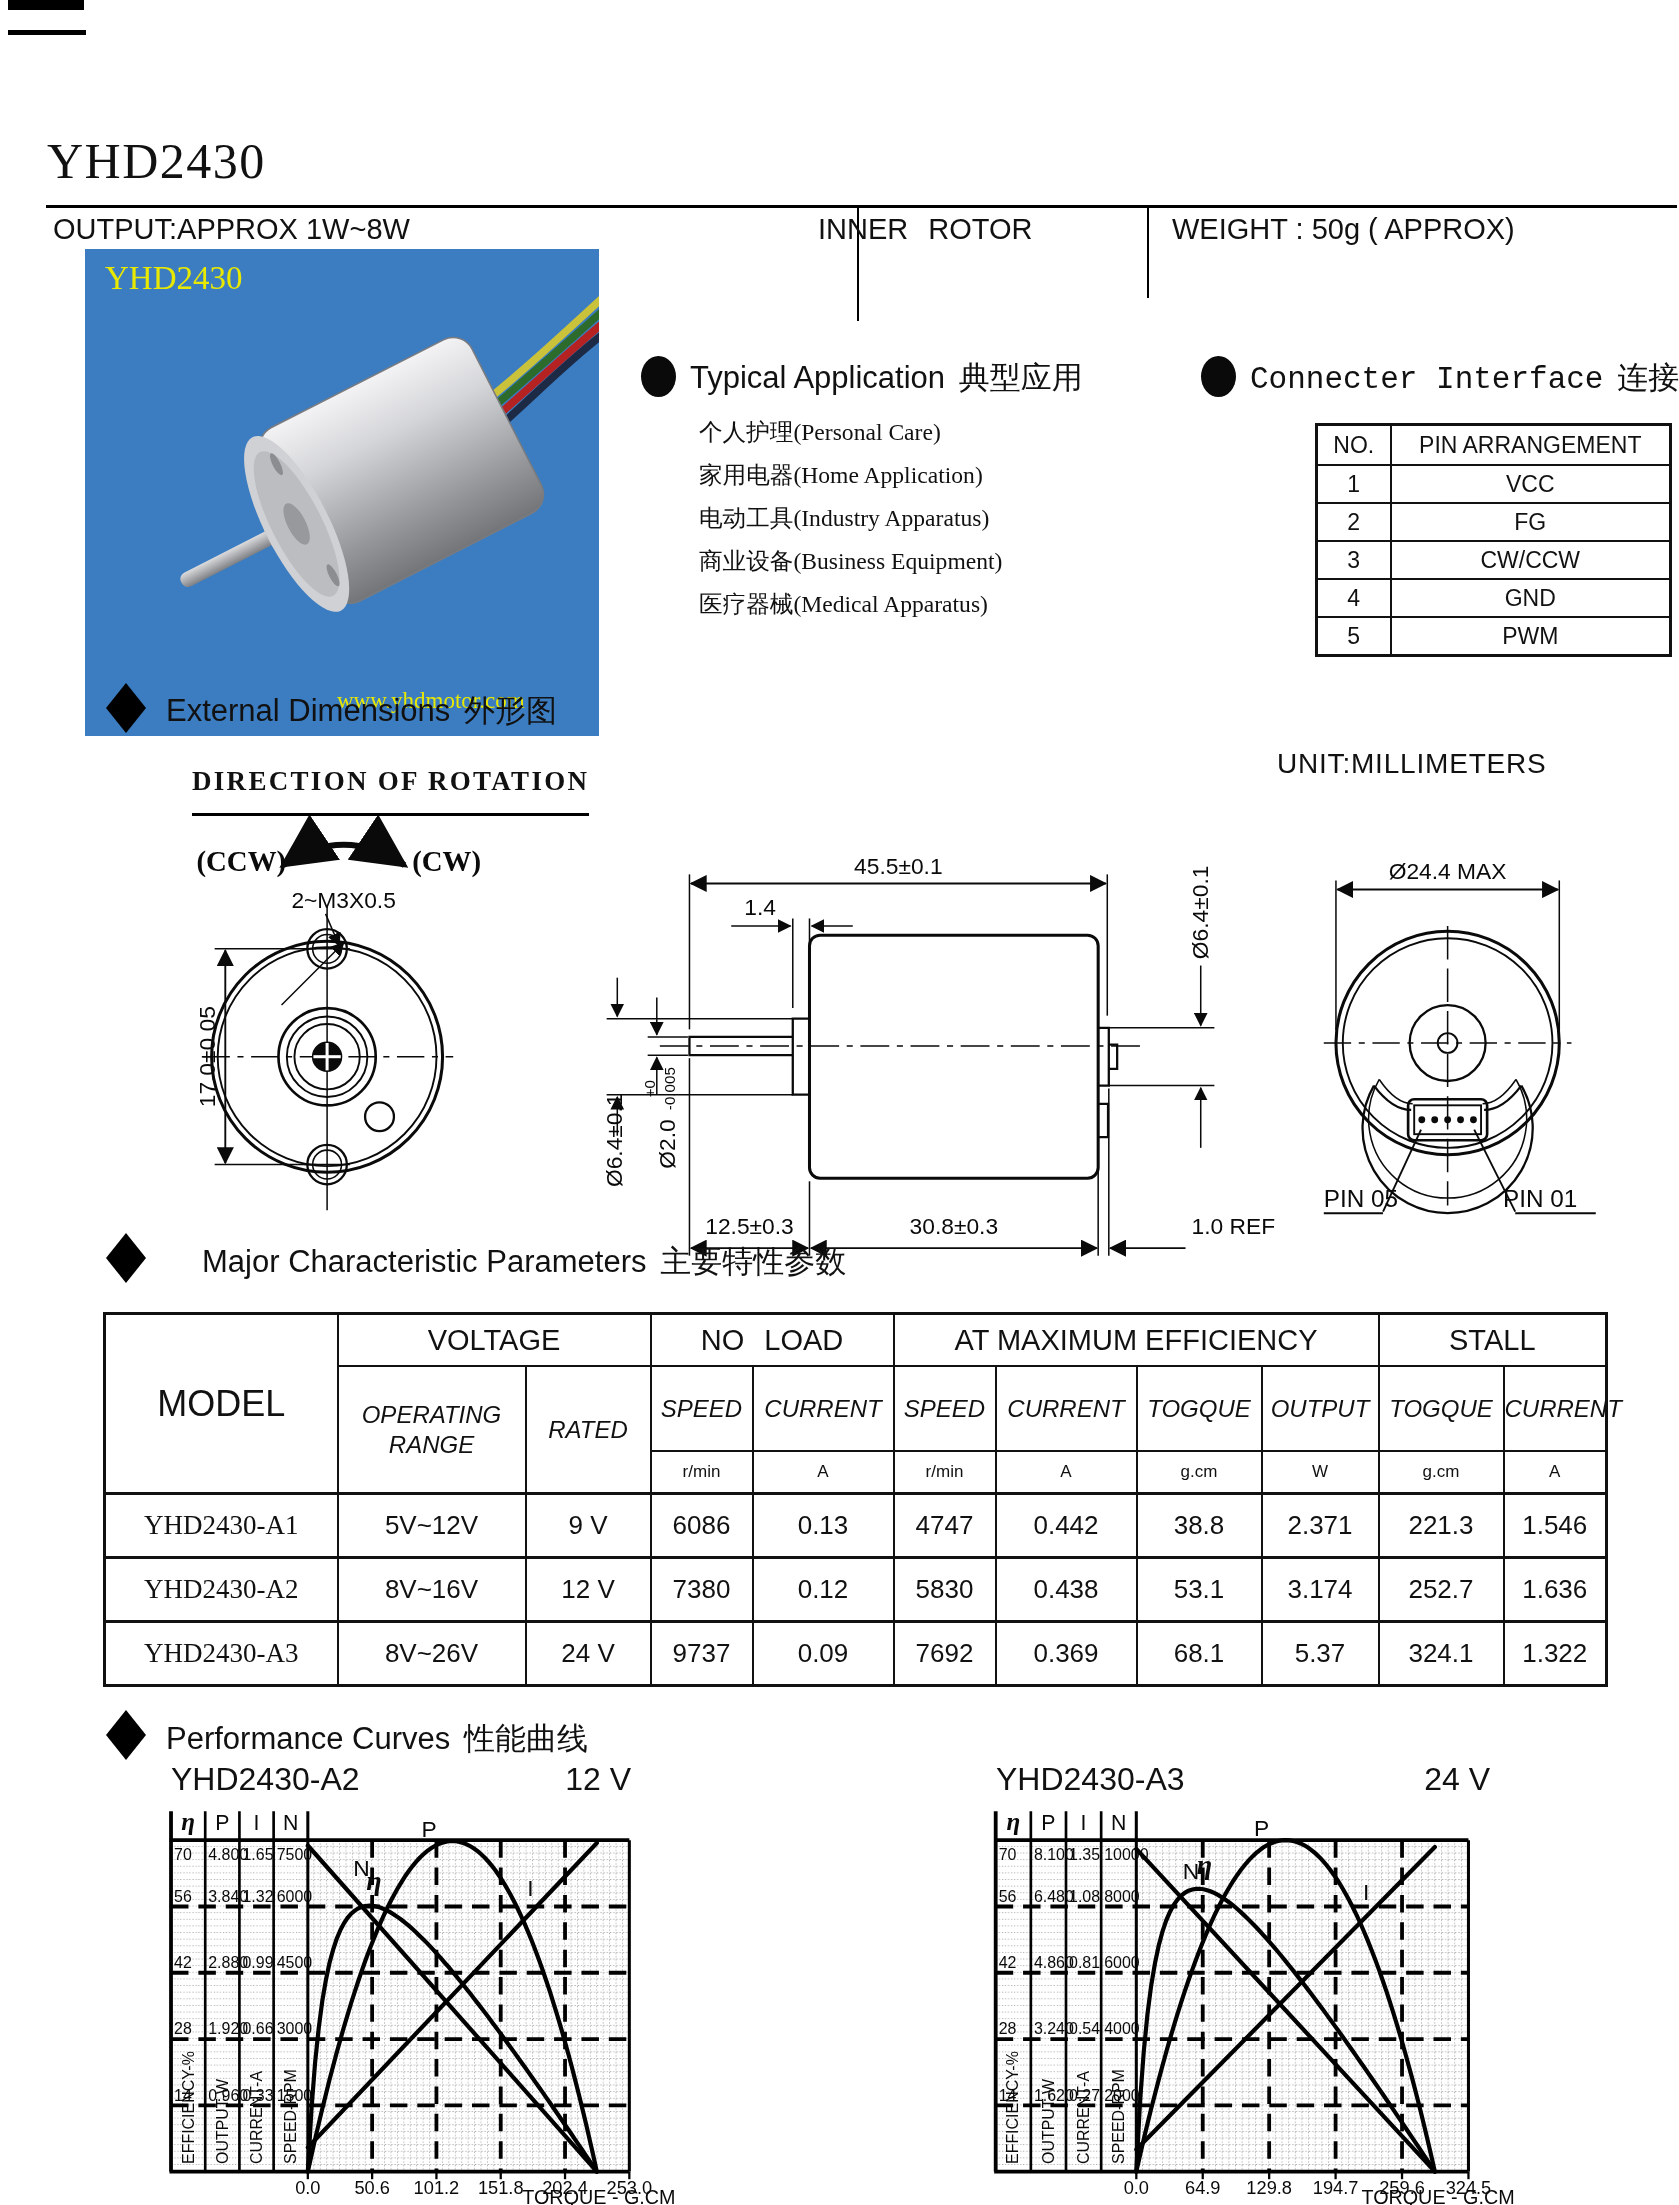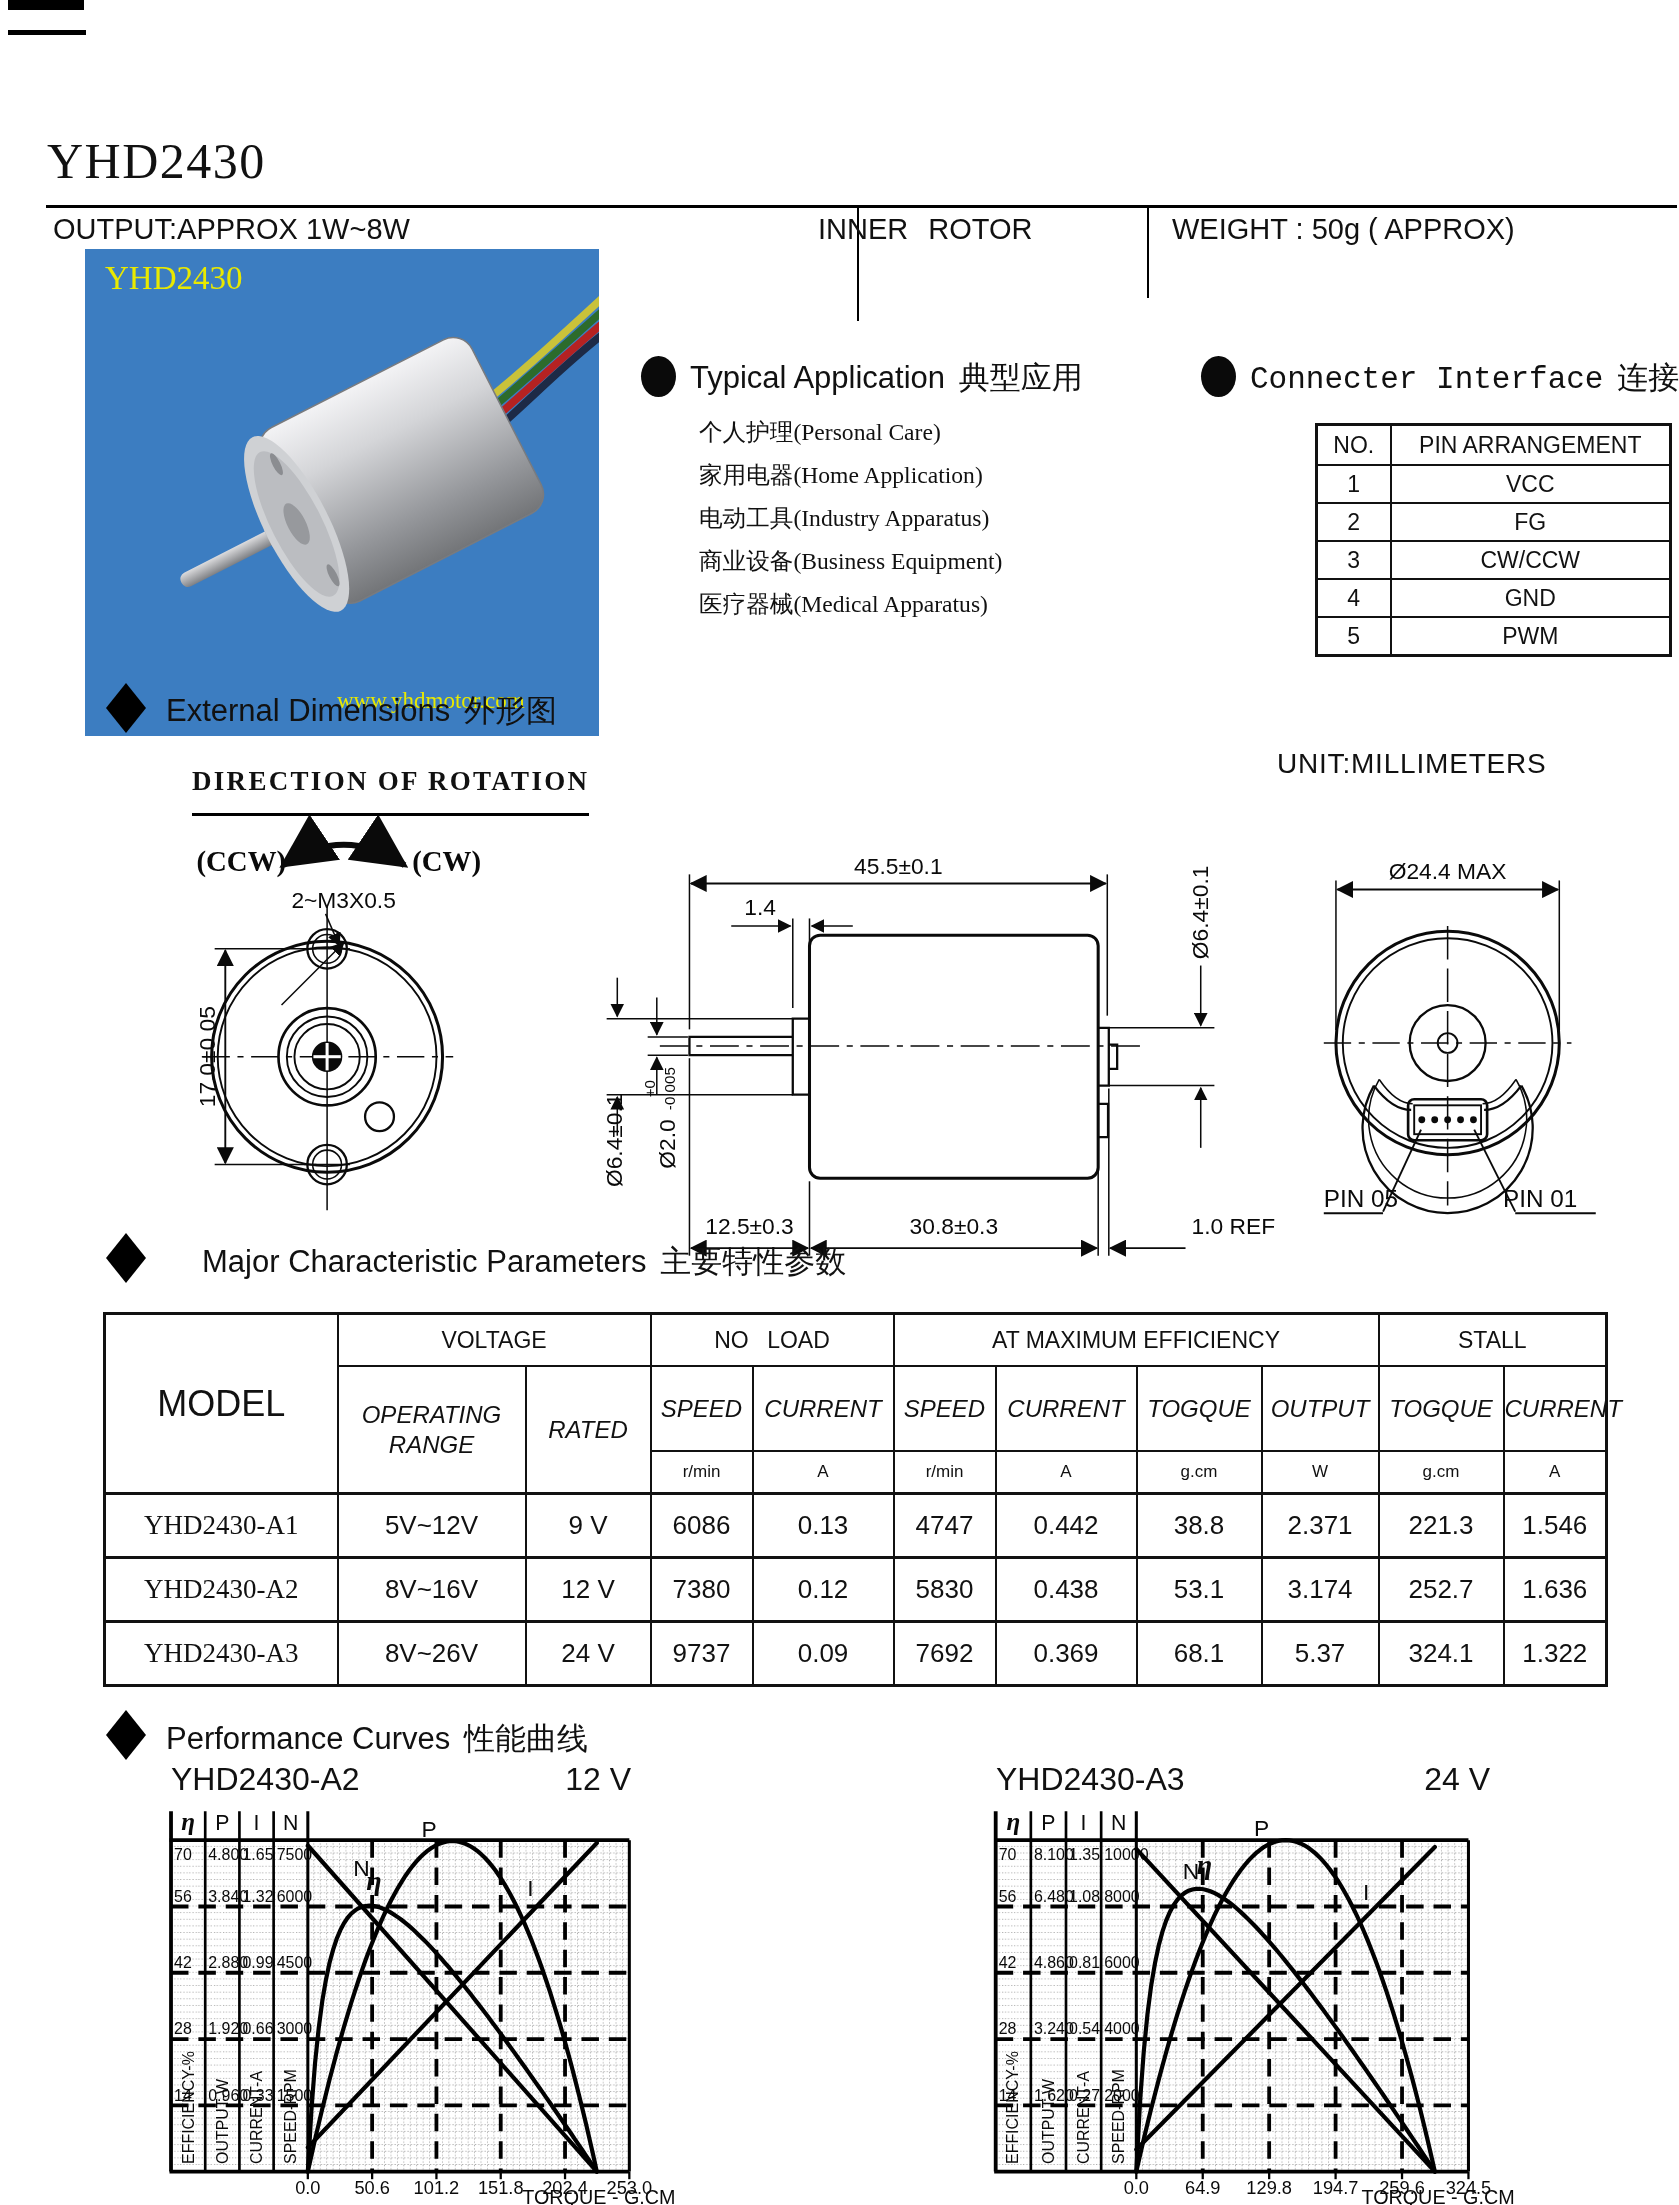--- a/index.html
+++ b/index.html
@@ -25,21 +25,21 @@
   #conn-table td{height:36px;}
   #unit-label{left:1277px;top:748px;font-size:28px;letter-spacing:0.8px;}
   #dir-title{left:192px;top:766px;font-family:"Liberation Serif",serif;font-weight:bold;font-size:27px;letter-spacing:2.3px;border-bottom:3px solid #000;padding-bottom:16px;}
   svg text{fill:#0a0a0a;}
   .dim{font-size:30px;font-family:"Liberation Sans",sans-serif;}
   .dims{font-size:20px;font-family:"Liberation Sans",sans-serif;}
   .dimb{font-size:38px;font-weight:bold;font-family:"Liberation Serif",serif;}
   .pin{font-size:32px;font-family:"Liberation Sans",sans-serif;}
   #param-table{left:103px;top:1312px;border-collapse:collapse;table-layout:fixed;width:1501px;border:3.8px solid #111;}
   #param-table th,#param-table td{border:2.3px solid #111;text-align:center;vertical-align:middle;padding:0;font-weight:normal;}
-  #param-table .grp{font-size:23px;height:50px;}
+  #param-table .grp{font-size:29px;height:50px;}
   #param-table .ws{word-spacing:12px;}
   #param-table .model-h{font-size:36px;}
   #param-table .sub{font-size:24px;line-height:1.25;}
   #param-table .r2{height:85px;font-style:italic;}
   #param-table .r3 th{font-size:17px;height:40px;margin-top:29px;}
   #param-table tbody td{font-size:26px;height:61px;border-top-width:3.8px;}
   #param-table tbody .mcell{font-family:"Liberation Serif",serif;font-size:27px;text-align:center;}
   .chart-title{top:1761px;font-size:32px;white-space:nowrap;}
   .tick{font-size:21px;}
   .sym{font-size:28px;}

